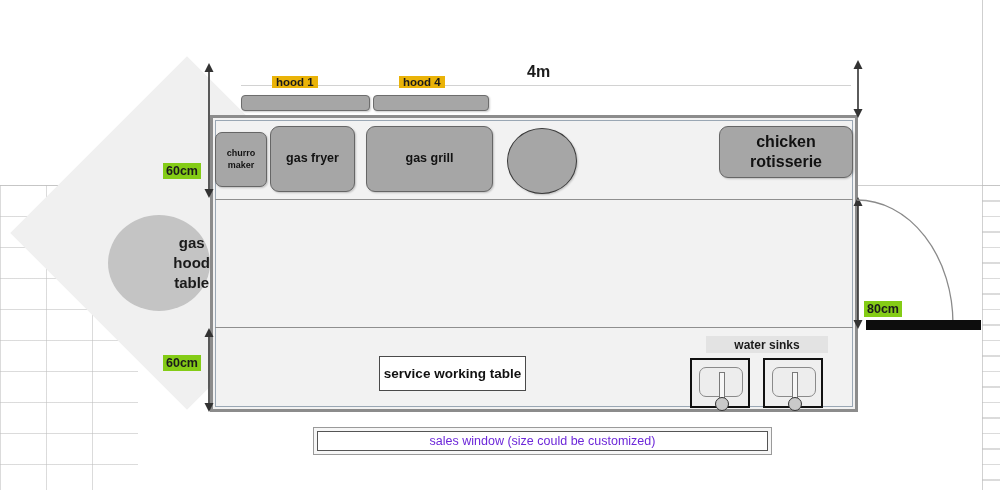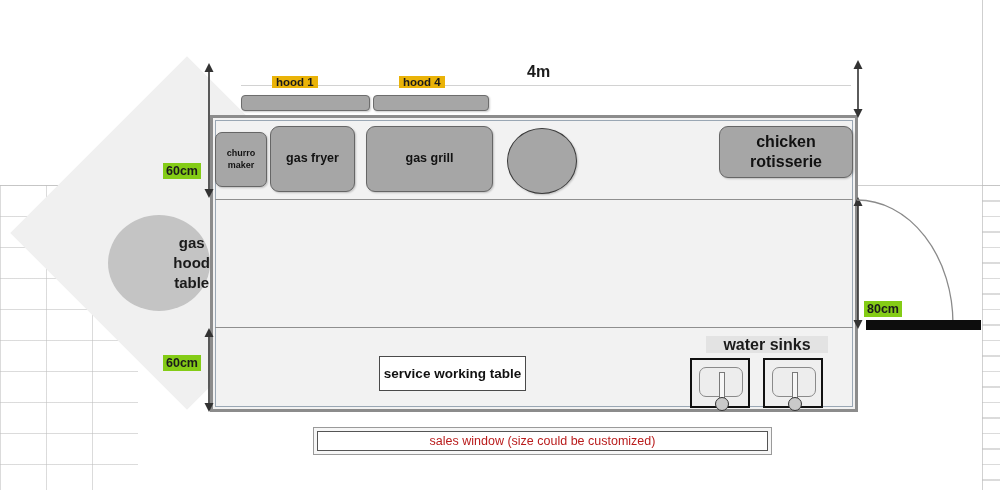--- a/index.html
+++ b/index.html
@@ -118,21 +118,21 @@
     position:absolute;left:379px;top:356px;width:147px;height:35px;
     background:#fff;border:1.3px solid #4a4a4a;box-sizing:border-box;
     display:flex;align-items:center;justify-content:center;
     font-size:13.5px;font-weight:bold;color:#111;
   }
 
   
   .sinks-label{
     position:absolute;left:706px;top:336px;width:122px;height:17px;
     background:#e3e3e3;display:flex;align-items:center;justify-content:center;
-    font-size:16px;font-weight:bold;color:#1b1b1b;
+    font-size:12px;font-weight:bold;color:#1b1b1b;
   }
   .sink{
     position:absolute;top:358px;width:60px;height:50px;
     background:#efefef;border:2.4px solid #111;box-sizing:border-box;
   }
   .sink-a{left:690px;}
   .sink-b{left:763px;}
   .sink-basin{
     position:absolute;left:7px;top:7px;width:44px;height:30px;
     border:1.2px solid #8a8a8a;border-radius:7px;background:#ededed;box-sizing:border-box;
@@ -152,21 +152,21 @@
 
   
   .sales-outer{
     position:absolute;left:313px;top:427px;width:459px;height:28px;
     background:#f6f6f6;border:1.6px solid #9a9a9a;box-sizing:border-box;
   }
   .sales-inner{
     position:absolute;left:317px;top:431px;width:451px;height:20px;
     background:#fff;border:1.2px solid #555;box-sizing:border-box;
     display:flex;align-items:center;justify-content:center;
-    font-size:12.5px;color:#b91c1c;
+    font-size:12.5px;color:#6d28d9;
   }
 </style>
 </head>
 <body>
 
 <div id="stage">
 
   <div class="sheet-grid sheet-top-rule"></div>
   <div class="sheet-grid sheet-vline"></div>
   <div class="sheet-grid sheet-left"></div>

